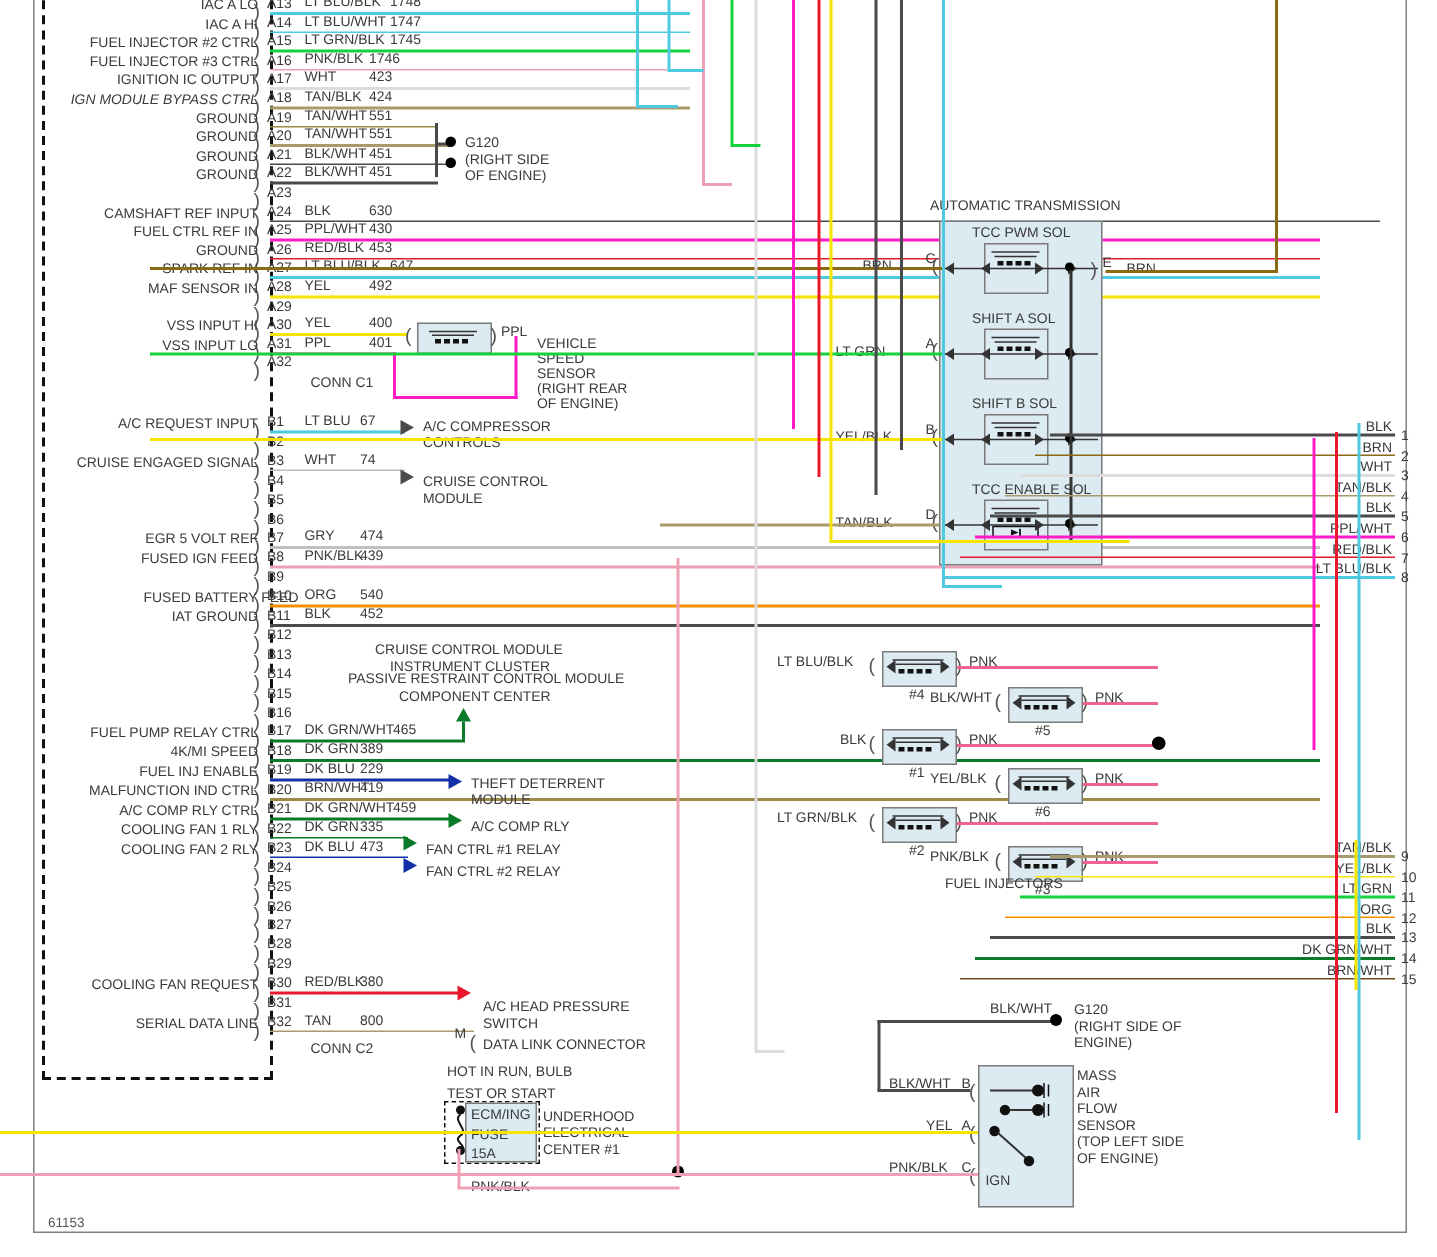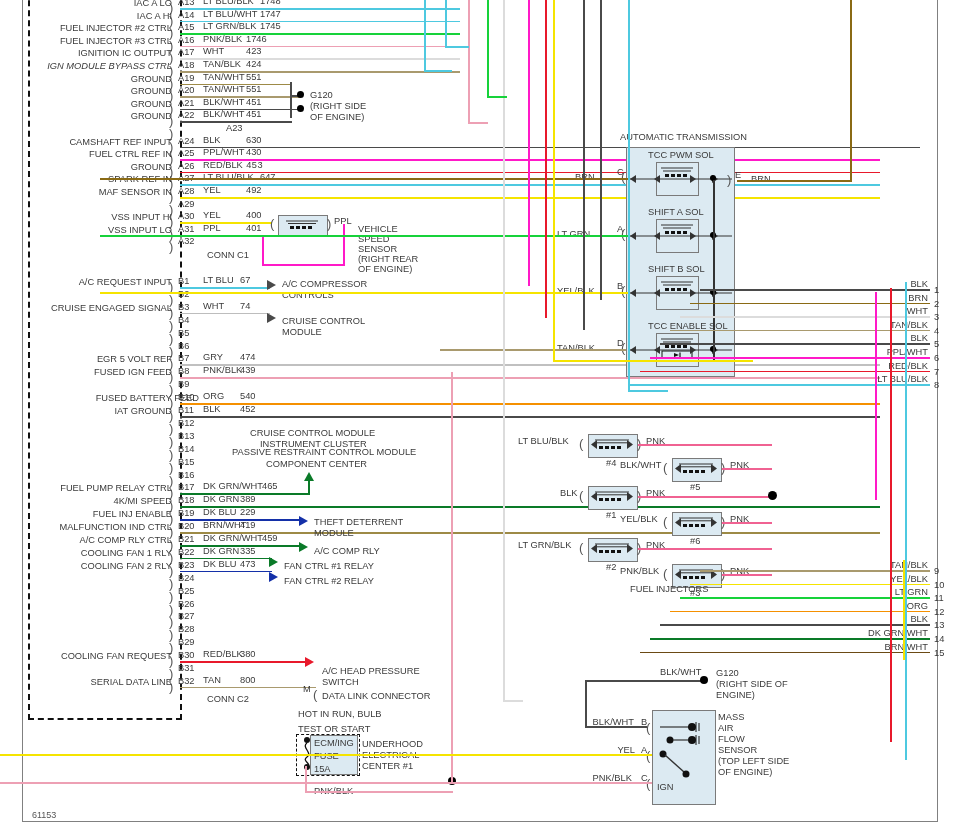--- a/index.html
+++ b/index.html
@@ -107,21 +107,21 @@
       <div style="position:absolute;left:0;top:0;">
         <div class="brace" style="left:169px;top:116.39999999999999px;">)</div>
         <div class="pin" style="left:178px;top:110.39999999999999px;">A22</div>
         <div class="lbl r" style="left:0px;top:111.39999999999999px;width:172px;text-align:right;">GROUND</div>
         <div class="lbl" style="left:203px;top:109.39999999999999px;">BLK/WHT</div>
         <div class="lbl" style="left:246px;top:109.39999999999999px;">451</div>
         <div class="hline" style="left:180px;top:121.39999999999999px;width:112px;background:#4a4a4a;"></div>
       </div>
       <div style="position:absolute;left:0;top:0;">
         <div class="brace" style="left:169px;top:129px;">)</div>
-        <div class="pin" style="left:178px;top:123px;margin-left:48px;">A23</div>
+        <div class="pin" style="left:178px;top:123px;">A23</div>
       </div>
       <div style="position:absolute;left:0;top:0;">
         <div class="brace" style="left:169px;top:141.6px;">)</div>
         <div class="pin" style="left:178px;top:135.6px;">A24</div>
         <div class="lbl r" style="left:0px;top:136.6px;width:172px;text-align:right;">CAMSHAFT REF INPUT</div>
         <div class="lbl" style="left:203px;top:134.6px;">BLK</div>
         <div class="lbl" style="left:246px;top:134.6px;">630</div>
         <div class="hline" style="left:180px;top:146.6px;width:740px;background:#4a4a4a;"></div>
       </div>
       <div style="position:absolute;left:0;top:0;">
@@ -130,21 +130,21 @@
         <div class="lbl r" style="left:0px;top:149.2px;width:172px;text-align:right;">FUEL CTRL REF IN</div>
         <div class="lbl" style="left:203px;top:147.2px;">PPL/WHT</div>
         <div class="lbl" style="left:246px;top:147.2px;">430</div>
         <div class="hline" style="left:180px;top:159.2px;width:700px;background:#ff19c8;"></div>
       </div>
       <div style="position:absolute;left:0;top:0;">
         <div class="brace" style="left:169px;top:166.79999999999998px;">)</div>
         <div class="pin" style="left:178px;top:160.79999999999998px;">A26</div>
         <div class="lbl r" style="left:0px;top:161.79999999999998px;width:172px;text-align:right;">GROUND</div>
         <div class="lbl" style="left:203px;top:159.79999999999998px;">RED/BLK</div>
-        <div class="lbl" style="left:246px;top:159.79999999999998px;font-family:Liberation Mono, monospace;">453</div>
+        <div class="lbl" style="left:246px;top:159.79999999999998px;">453</div>
         <div class="hline" style="left:180px;top:171.79999999999998px;width:700px;background:#e8192b;"></div>
       </div>
       <div style="position:absolute;left:0;top:0;">
         <div class="brace" style="left:169px;top:179.4px;">)</div>
         <div class="pin" style="left:178px;top:173.4px;">A27</div>
         <div class="lbl r" style="left:0px;top:174.4px;width:172px;text-align:right;">SPARK REF IN</div>
         <div class="lbl" style="left:203px;top:172.4px;">LT BLU/BLK</div>
         <div class="lbl" style="left:260px;top:172.4px;">647</div>
         <div class="hline" style="left:180px;top:184.4px;width:700px;background:#4ec9e0;"></div>
       </div>

